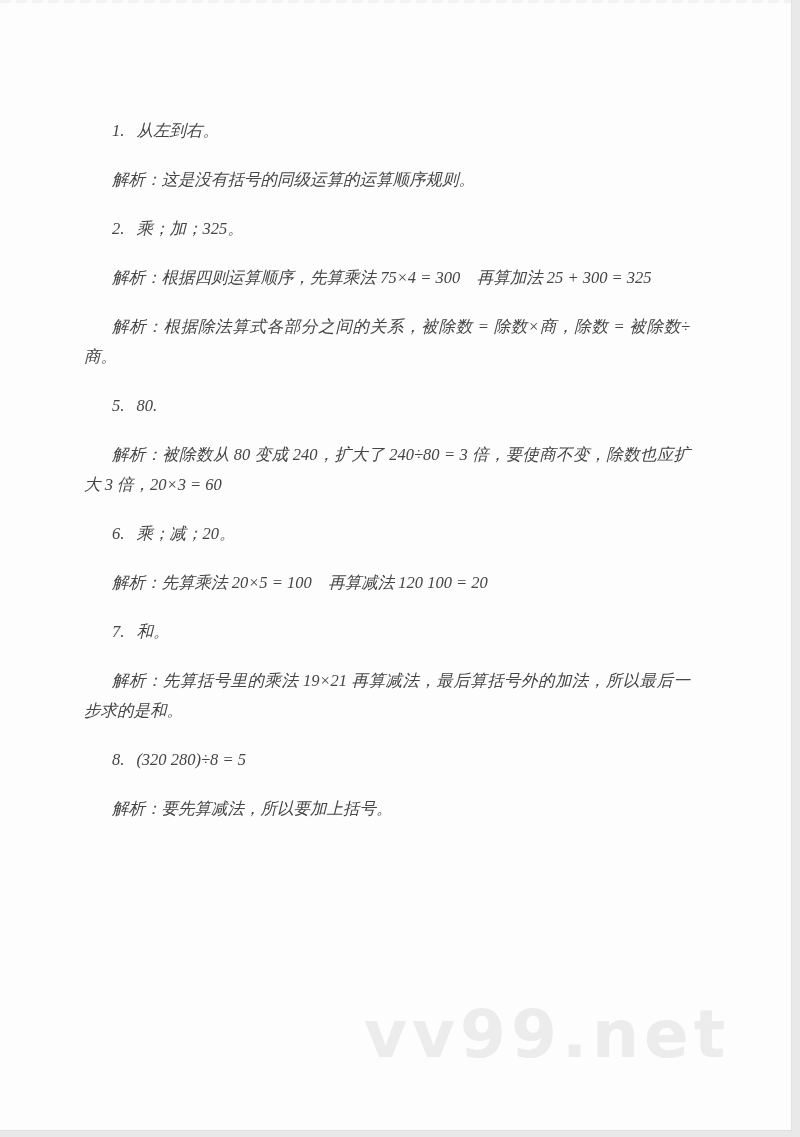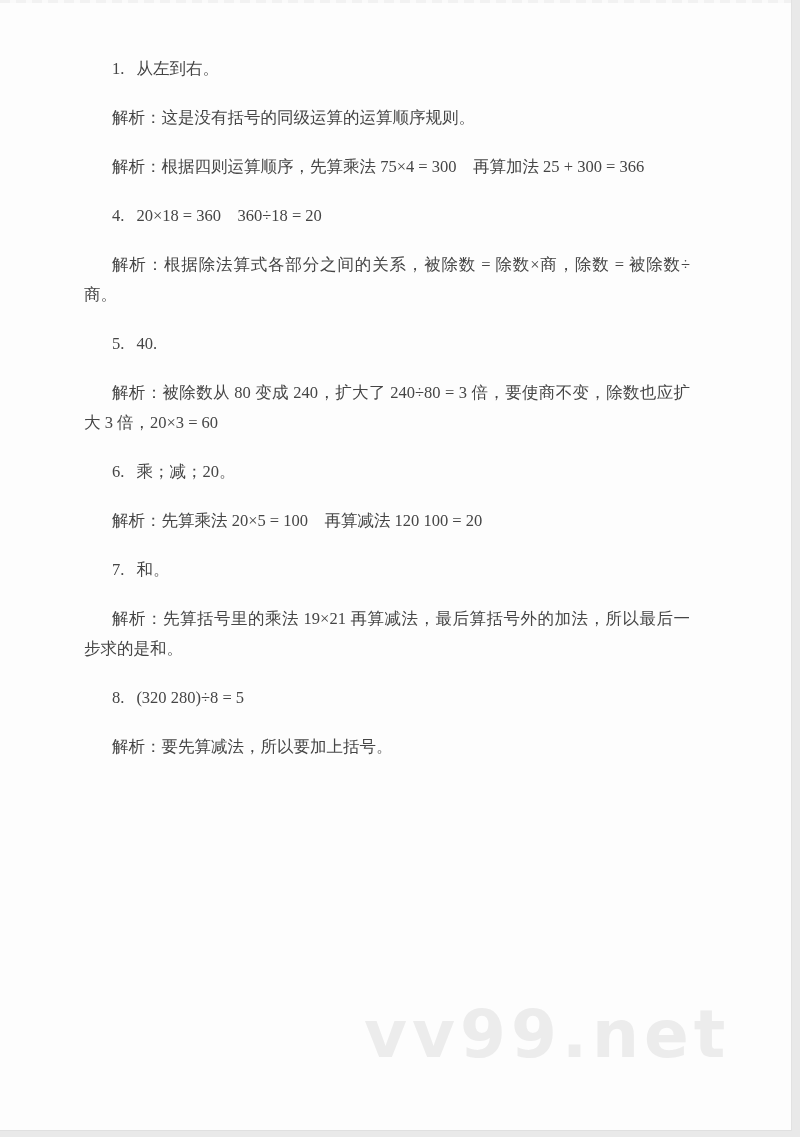--- a/index.html
+++ b/index.html
@@ -24,22 +24,23 @@
   }
   .page-top-edge {
     position: absolute;
     left: 0; top: 0;
     width: 100%; height: 3px;
     background: repeating-linear-gradient(90deg, #f2f2f2 0 10px, #fafafa 10px 16px);
   }
   .content {
     position: relative;
     z-index: 1;
-    padding: 54px 0 0 84px;
+    padding: 116px 0 0 84px;
     width: 606px;
+    font-style: italic;
   }
   .content p {
     margin: 0 0 19px 0;
     font-size: 16.5px;
     line-height: 30px;
     color: #454545;
     text-align: justify;
     text-indent: 28px;
     white-space: pre-wrap;
   }
@@ -68,33 +69,33 @@
   <div class="watermark">vv99.net</div>
 
   <div class="content">
 
     <div>
       <p class="answer-line"><span class="q-num">1.</span><span>从左到右。</span></p>
       <p class="analysis-line">解析：这是没有括号的同级运算的运算顺序规则。</p>
     </div>
 
     <div>
-      <p class="analysis-line">解析：根据四则运算顺序，先算乘法 75×4 = 300　再算加法 25 + 300 = 366</p>
+      <p class="answer-line"><span class="q-num">2.</span><span>乘；加；325。</span></p>
+      <p class="analysis-line">解析：根据四则运算顺序，先算乘法 75×4 = 300　再算加法 25 + 300 = 325</p>
     </div>
 
     <div>
     </div>
 
     <div>
-      <p class="answer-line"><span class="q-num">4.</span><span>20×18 = 360　360÷18 = 20</span></p>
       <p class="analysis-line">解析：根据除法算式各部分之间的关系，被除数 = 除数×商，除数 = 被除数÷商。</p>
     </div>
 
     <div>
-      <p class="answer-line"><span class="q-num">5.</span><span>40.</span></p>
+      <p class="answer-line"><span class="q-num">5.</span><span>80.</span></p>
       <p class="analysis-line">解析：被除数从 80 变成 240，扩大了 240÷80 = 3 倍，要使商不变，除数也应扩大 3 倍，20×3 = 60</p>
     </div>
 
     <div>
       <p class="answer-line"><span class="q-num">6.</span><span>乘；减；20。</span></p>
       <p class="analysis-line">解析：先算乘法 20×5 = 100　再算减法 120 100 = 20</p>
     </div>
 
     <div>
       <p class="answer-line"><span class="q-num">7.</span><span>和。</span></p>

